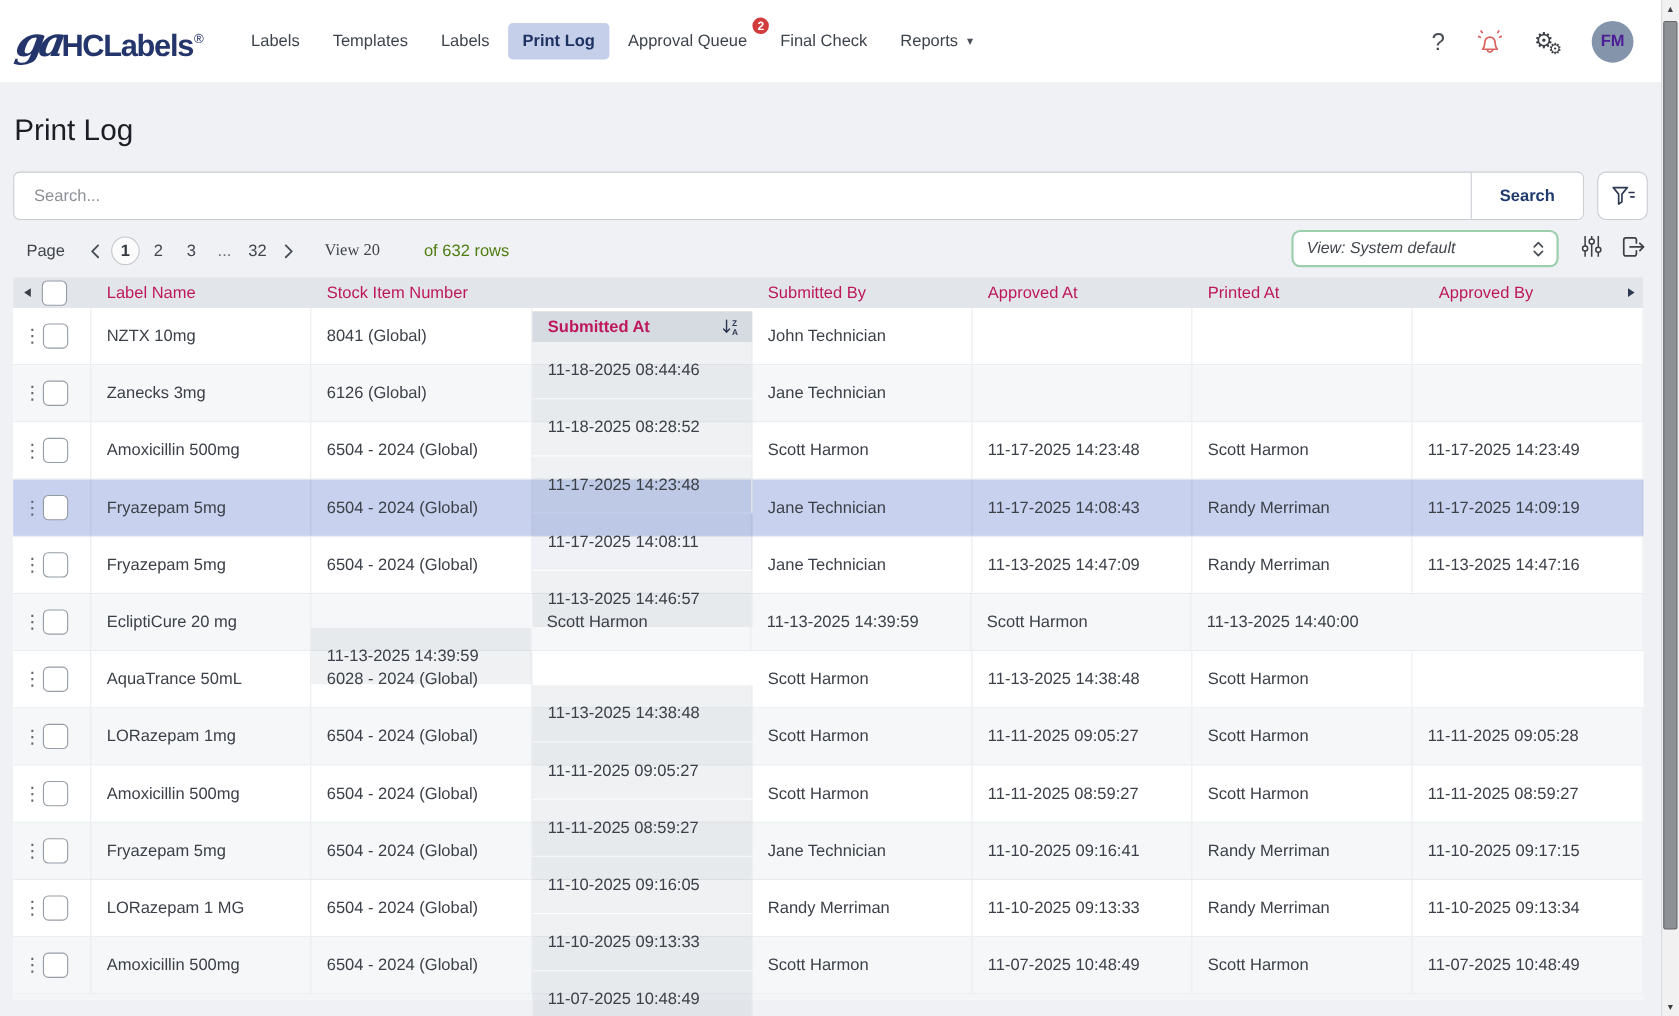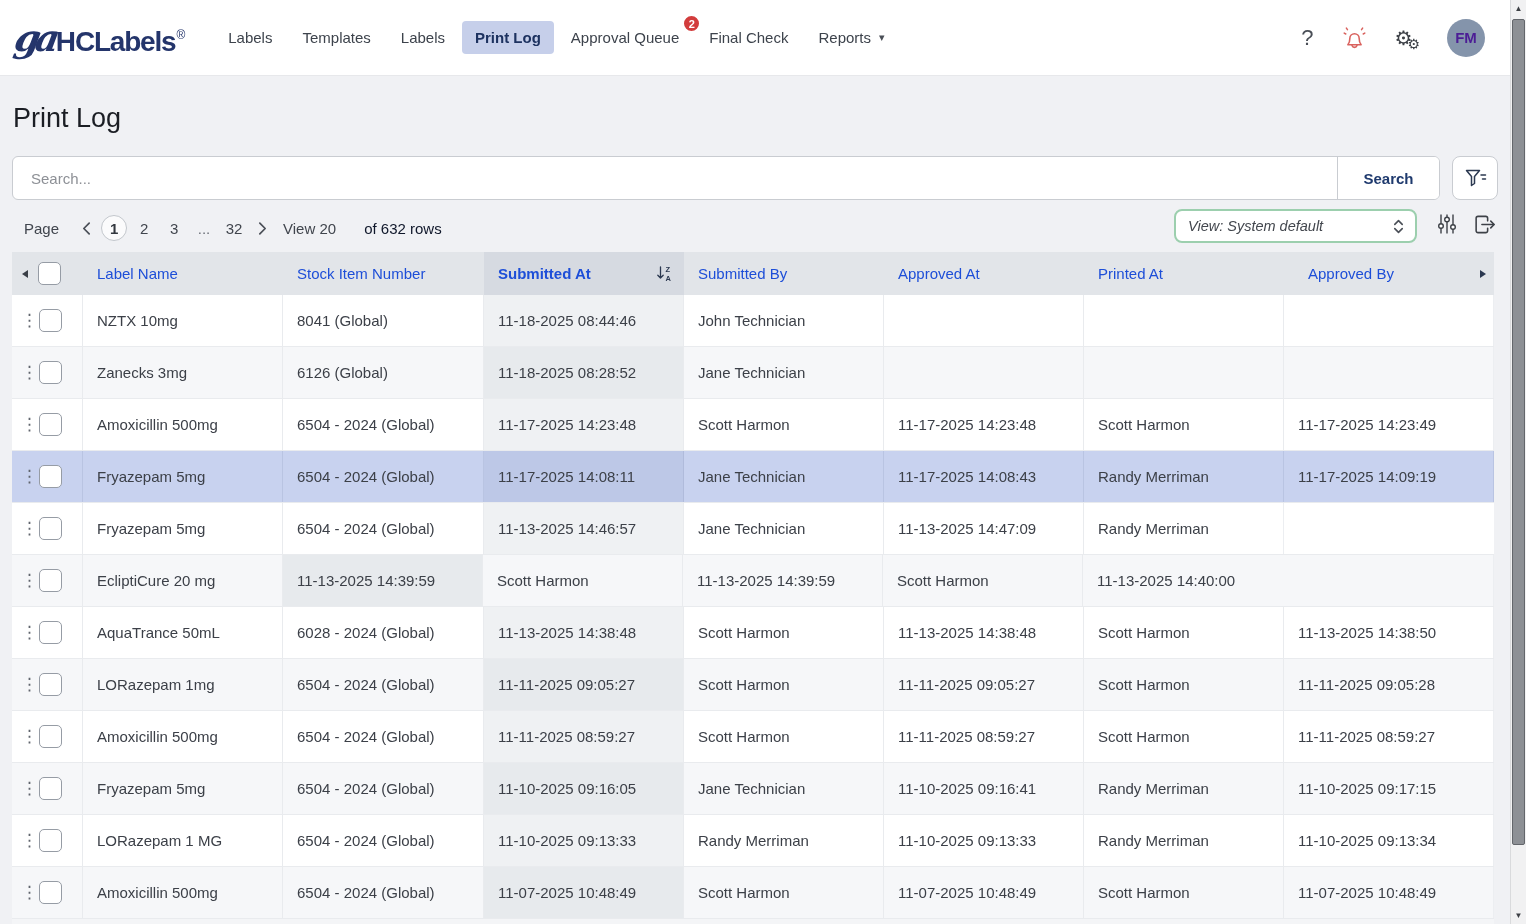--- a/index.html
+++ b/index.html
@@ -46,40 +46,40 @@
 
   .pagi { position:absolute; top:136px; left:24px; height:32px; display:flex; align-items:center;
     font-size:15px; color:#40454d; }
   .pagi-label { margin-right:14px; }
   .pg-chev { width:26px; height:26px; display:flex; align-items:center; justify-content:center; cursor:pointer; }
   .page-nums { display:flex; align-items:center; }
   .page-num { min-width:26px; height:26px; margin:0 2px; display:flex; align-items:center;
     justify-content:center; cursor:pointer; border-radius:50%; }
   .page-num.current { border:1px solid #c3c7cc; background:#fbfbfc; font-weight:bold; color:#33383f; }
   .page-num.ellipsis { cursor:default; color:#6a6f77; }
-  .view20 { margin-left:8px; cursor:pointer; }
-  .rowcount { margin-left:28px; color:#0f172a; }
+  .view20 { margin-left:20px; cursor:pointer;font-family:Liberation Serif, serif; }
+  .rowcount { margin-left:40px; color:#4d7c0f; }
 
   .view-select { position:absolute; top:133px; left:1174px; width:243px; height:34px; background:#fff;
     border:2px solid #9ccfae; border-radius:8px; display:flex; align-items:center;
     padding:0 10px 0 12px; font-style:italic; font-size:14.5px; color:#43474e; cursor:pointer; }
   .vs-chev { margin-left:auto; display:flex; align-items:center; }
   .tool-icons { position:absolute; left:1437px; top:137px; display:flex; gap:16px; align-items:center; }
   .tool-icons > span { cursor:pointer; display:flex; align-items:center; }
 
   
   .table { position:absolute; top:176px; left:12px; width:1482px; background:#fff; }
   .cell { display:flex; align-items:center; height:100%; }
   .c-ctrl { width:71px; padding-left:9px; gap:9px; }
-  .c0 { width:200px; } .c1 { width:201px; } .c2 { width:200px; } .c3 { width:200px; }
+  .c0 { width:200px; } .c1 { width:201px; } .c2 { width:200px;margin-top:31px; } .c3 { width:200px; }
   .c4 { width:200px; } .c5 { width:200px; } .c6 { width:210px; flex:1; }
   .c0,.c1,.c2,.c3,.c4,.c5,.c6 { padding-left:14px; }
 
-  .thead { height:43px; background:#e2e5e9; display:flex; align-items:flex-start; position:relative;
-    color:#1d4ed8; font-size:15px; }
+  .thead { height:28px; background:#e2e5e9; display:flex; align-items:flex-start; position:relative;
+    color:#be185d; font-size:15px; }
   .thead .th { cursor:pointer; }
   .thead .c2 { background:#d6dae1; font-weight:bold; }
   .sort-icon { margin-left:auto; margin-right:10px; display:flex; align-items:center; }
   .harrow { display:flex; align-items:center; cursor:pointer; }
   .harrow-r { position:absolute; right:7px; top:0; height:100%; display:flex; align-items:center; cursor:pointer; }
 
   .trow { height:52px; display:flex; background:#fff; border-bottom:1px solid #e9ebee; cursor:pointer; }
   .trow.alt { background:#f6f7f9; }
   .trow.hl { background:#c8d2ef; }
   .trow .cell { font-size:15px; color:#3c4048; border-right:1px solid #e9ebee; }
@@ -310,20 +310,21 @@
           <div class="cell c-ctrl">
             <span class="dots">⋮</span>
             <span class="cb"></span>
           </div>
           <div class="cell c0">Fryazepam 5mg</div>
           <div class="cell c1">6504 - 2024 (Global)</div>
           <div class="cell c2">11-13-2025 14:46:57</div>
           <div class="cell c3">Jane Technician</div>
           <div class="cell c4">11-13-2025 14:47:09</div>
           <div class="cell c5">Randy Merriman</div>
+          <div class="cell c6">11-13-2025 14:47:16</div>
         </div>
         <div class="trow alt">
           <div class="cell c-ctrl">
             <span class="dots">⋮</span>
             <span class="cb"></span>
           </div>
           <div class="cell c0">EcliptiCure 20 mg</div>
           <div class="cell c2">11-13-2025 14:39:59</div>
           <div class="cell c3">Scott Harmon</div>
           <div class="cell c4">11-13-2025 14:39:59</div>
@@ -334,21 +335,20 @@
           <div class="cell c-ctrl">
             <span class="dots">⋮</span>
             <span class="cb"></span>
           </div>
           <div class="cell c0">AquaTrance 50mL</div>
           <div class="cell c1">6028 - 2024 (Global)</div>
           <div class="cell c2">11-13-2025 14:38:48</div>
           <div class="cell c3">Scott Harmon</div>
           <div class="cell c4">11-13-2025 14:38:48</div>
           <div class="cell c5">Scott Harmon</div>
-          <div class="cell c6">11-13-2025 14:38:50</div>
         </div>
         <div class="trow alt">
           <div class="cell c-ctrl">
             <span class="dots">⋮</span>
             <span class="cb"></span>
           </div>
           <div class="cell c0">LORazepam 1mg</div>
           <div class="cell c1">6504 - 2024 (Global)</div>
           <div class="cell c2">11-11-2025 09:05:27</div>
           <div class="cell c3">Scott Harmon</div>

